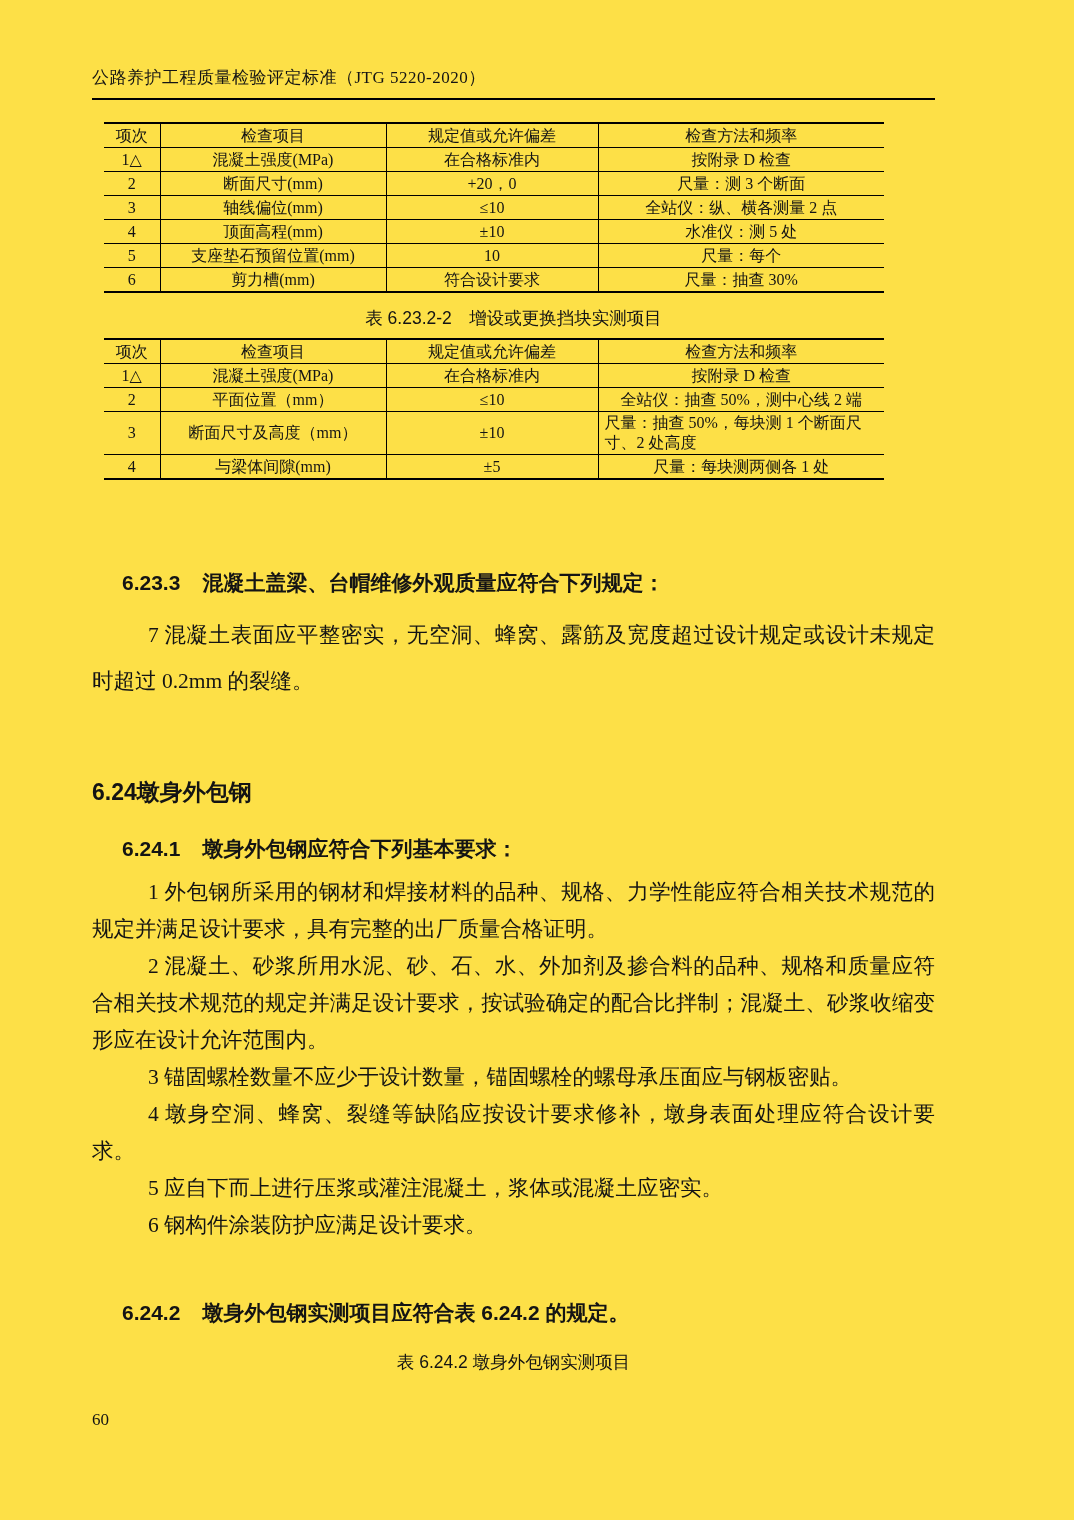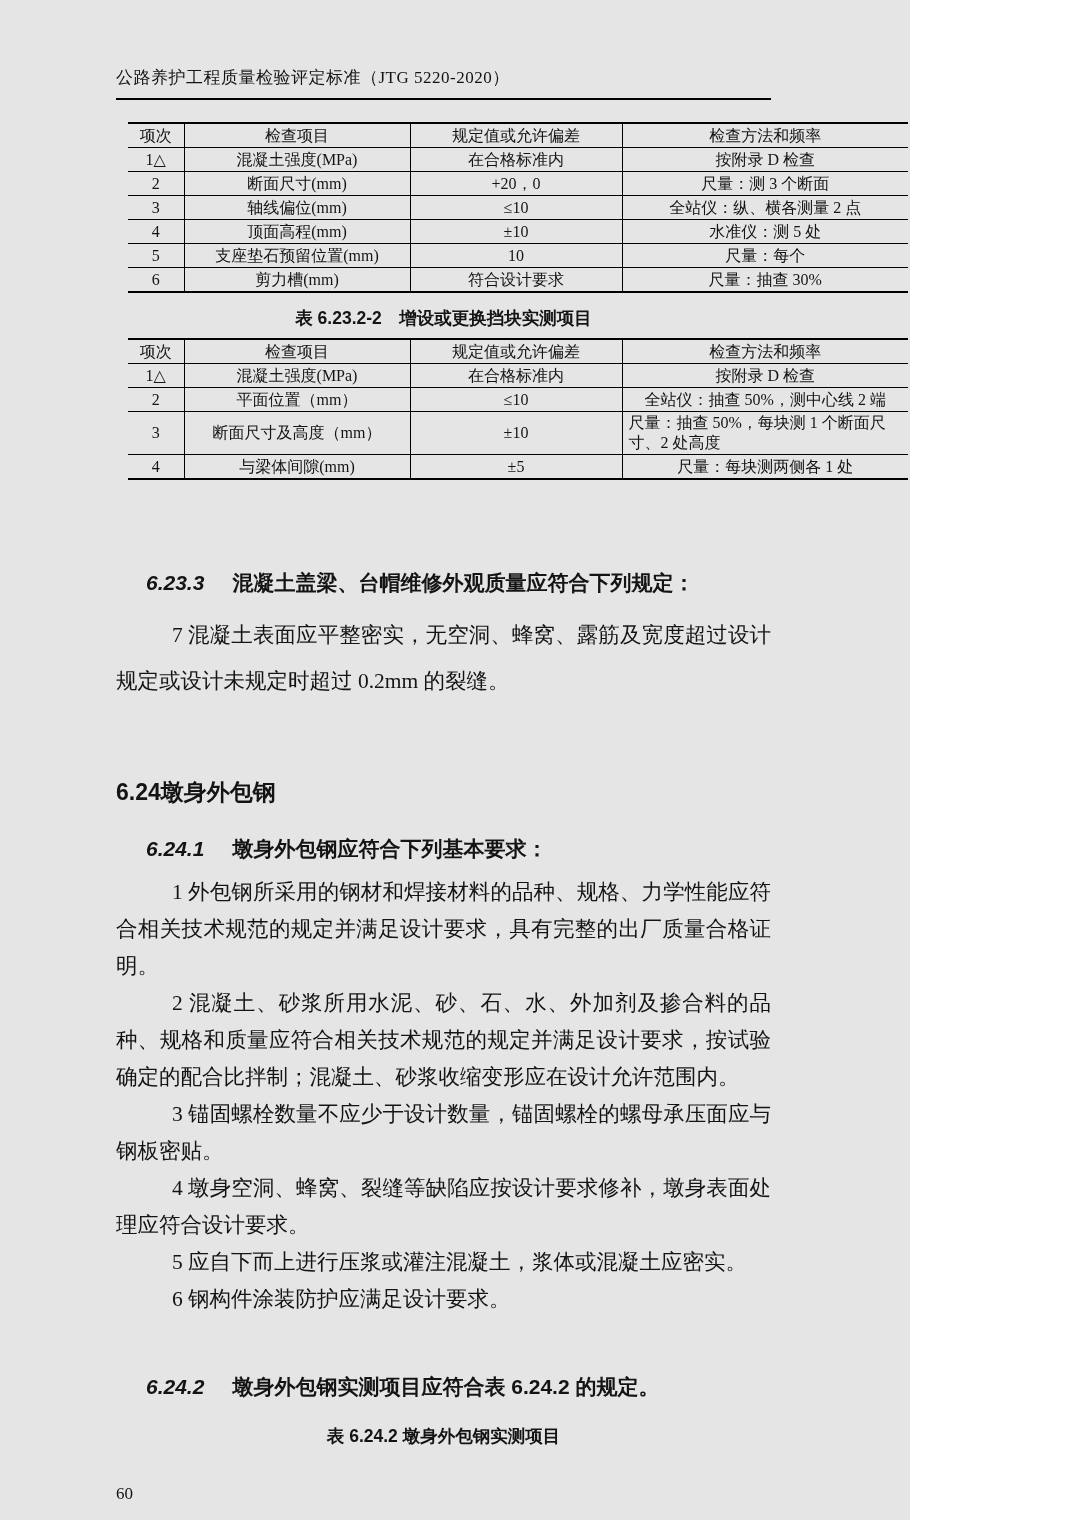--- a/index.html
+++ b/index.html
@@ -1,20 +1,20 @@
 <!DOCTYPE html>
 <html><head>
 <meta charset="utf-8">
 <style>
   html,body { margin:0; padding:0; background:#ffffff; }
   .page {
-    width:910px; height:1520px; box-sizing:border-box;
-    padding:66px 139px 0 116px;
+    width:1074px; height:1520px; box-sizing:border-box;
+    padding:66px 139px 0 92px;
     font-family:"Liberation Serif", serif;
-    color:#141414; background:#e5e5e5;
+    color:#141414; background:#fde047;
     overflow:hidden;
   }
   .doc-header { font-size:17px; letter-spacing:0.5px; }
   .header-rule { height:2px; background:#000; margin-top:9px; }
 
   .spec-table {
     border-collapse:collapse; table-layout:fixed;
     width:780px; margin:22px 0 0 12px;
     font-size:16px;
     border-top:2.5px solid #000; border-bottom:2.5px solid #000;
@@ -27,29 +27,29 @@
     overflow:hidden;
   }
   .spec-table tr > *:first-child { border-left:none; }
   .spec-table tr > *:last-child  { border-right:none; }
   .spec-table .al { text-align:left; }
   .t2 { margin-top:8px; }
 
   .table-caption {
     text-align:center; margin-top:13px;
     font-family:"Liberation Sans", sans-serif;
-    font-weight:bold; font-size:17.5px;
+    font-weight:normal; font-size:17.5px;
   }
 
   .clause-head {
     font-family:"Liberation Sans", sans-serif;
     font-weight:bold; font-size:21px;
     margin:0 0 0 30px; line-height:30px;
   }
-  .clause-head .num { margin-right:28px;font-style:italic; }
+  .clause-head .num { margin-right:22px; }
 
   .section-head {
     font-family:"Liberation Sans", sans-serif;
     font-weight:bold; font-size:23px;
     margin:0; line-height:32px;
   }
   .section-head .num { }
 
   .body-text p {
     margin:0; text-indent:2.6em; text-align:justify;

